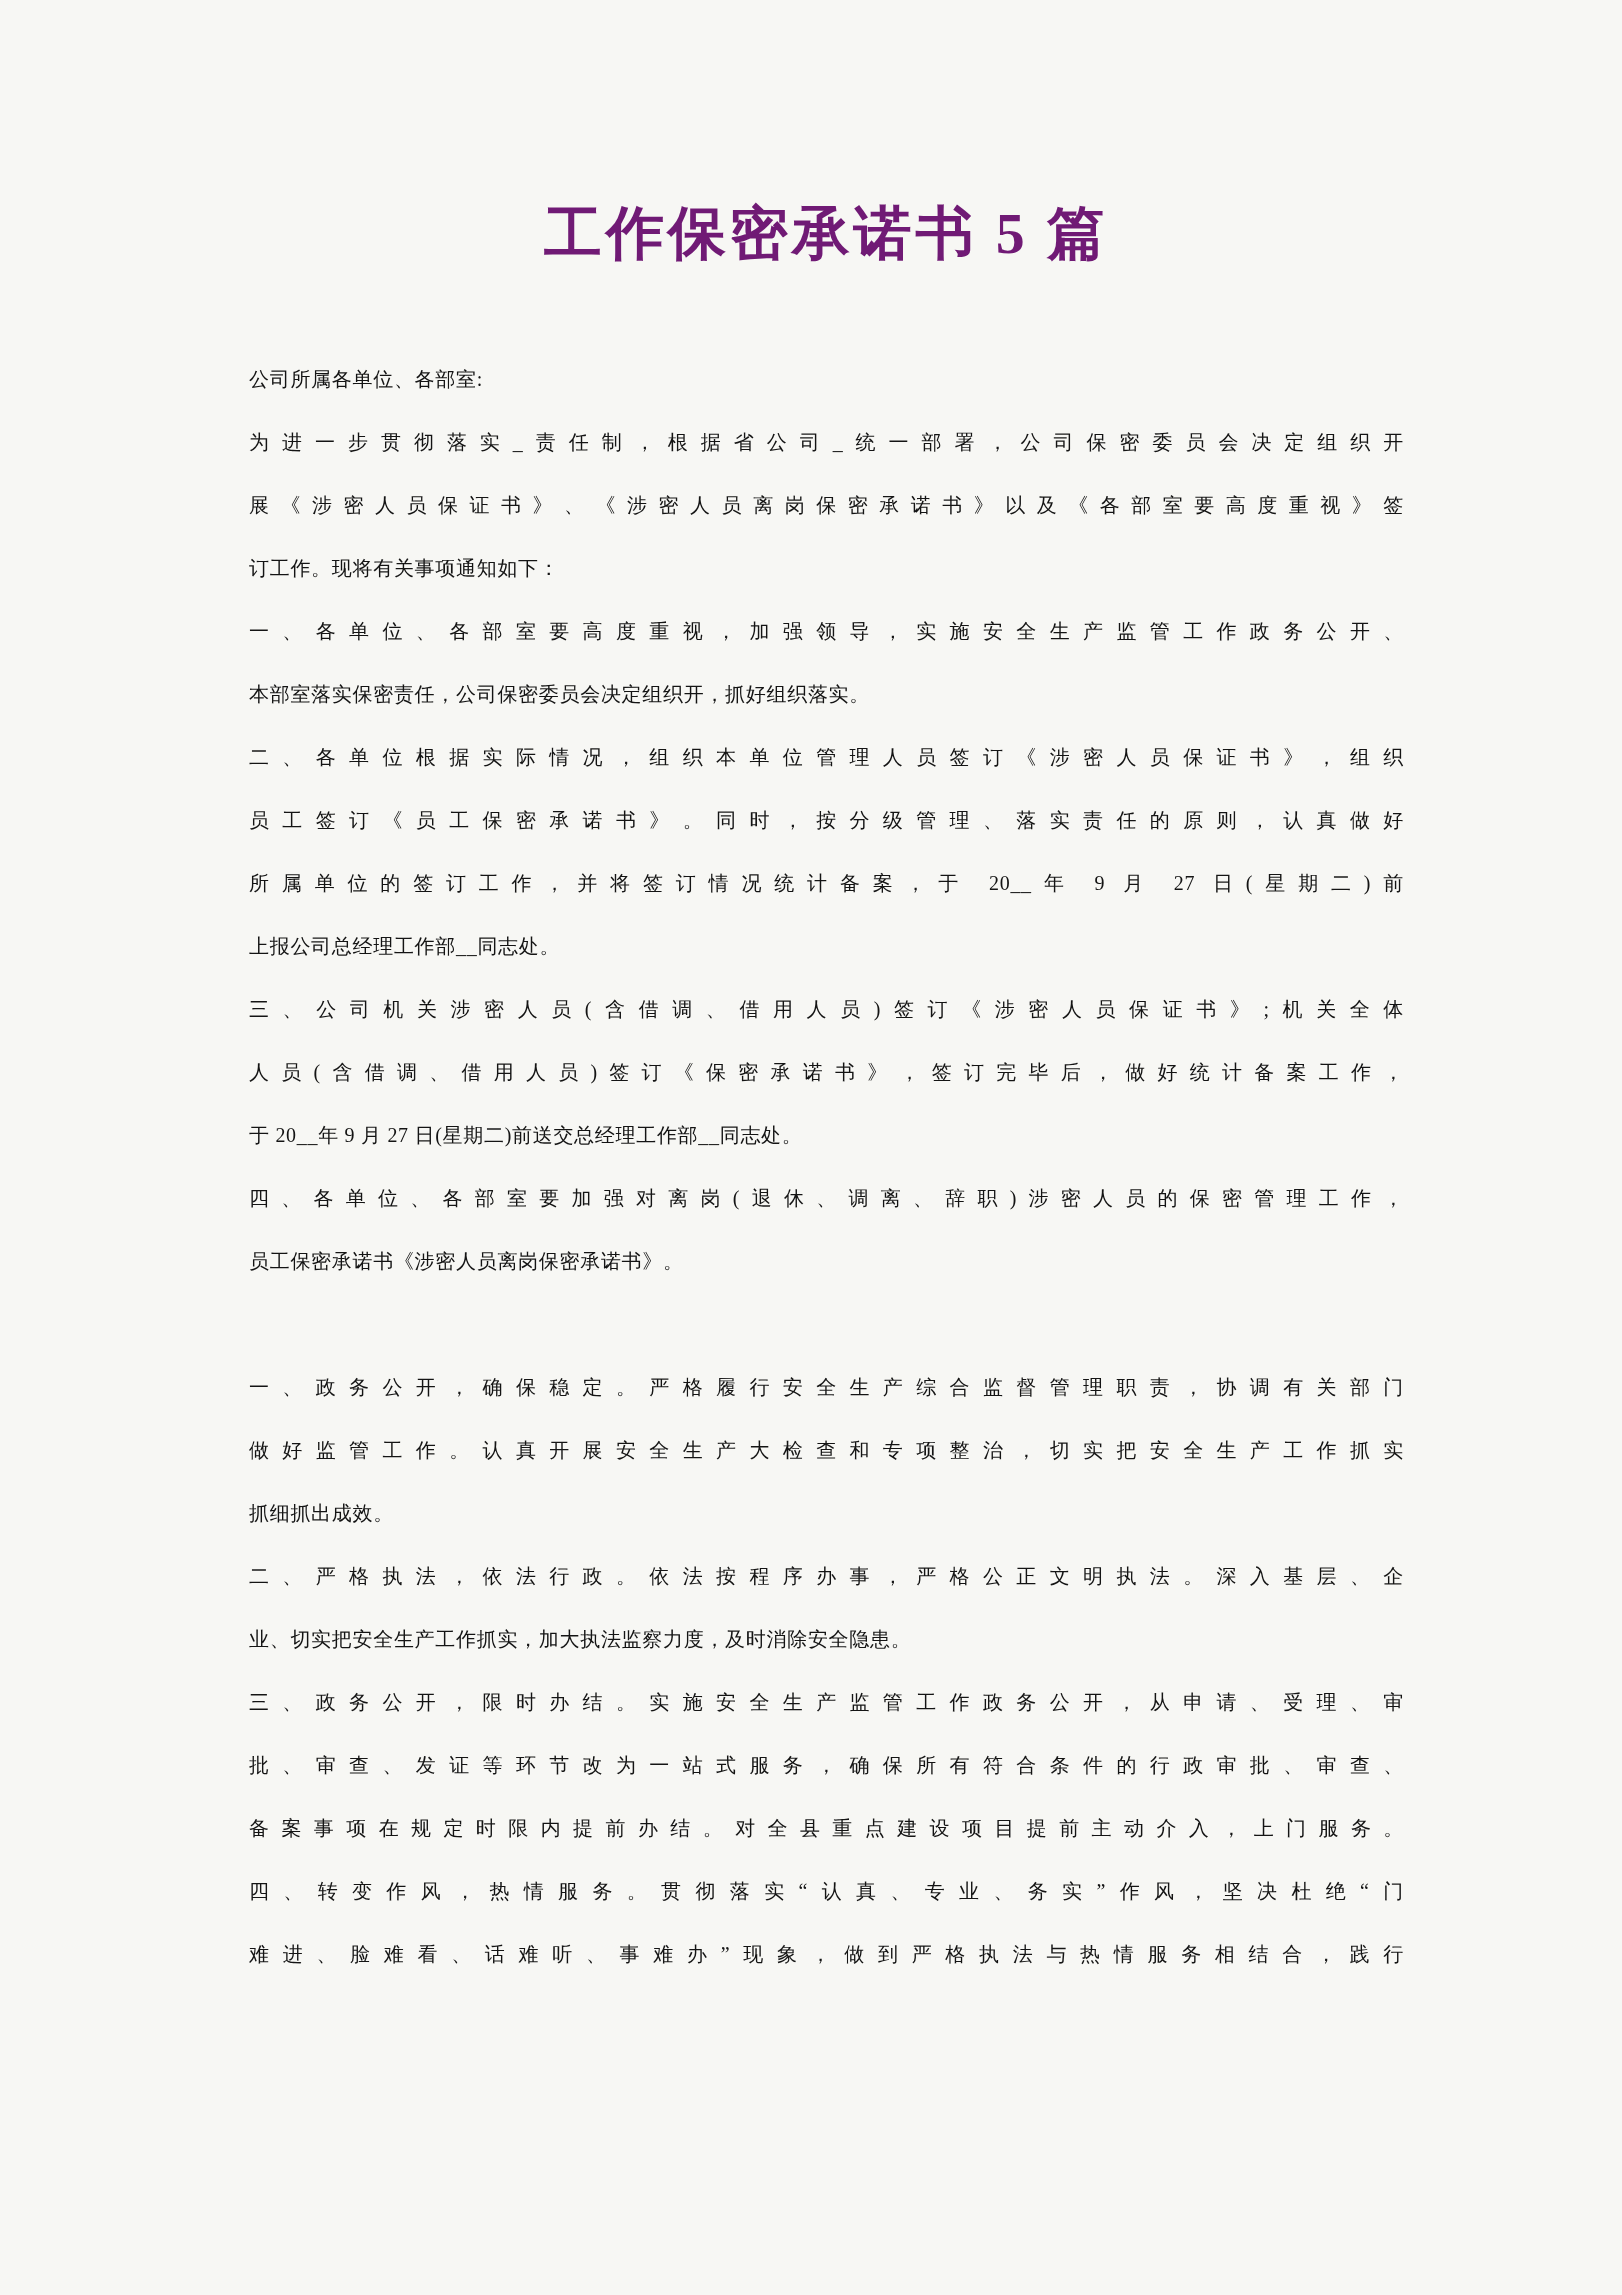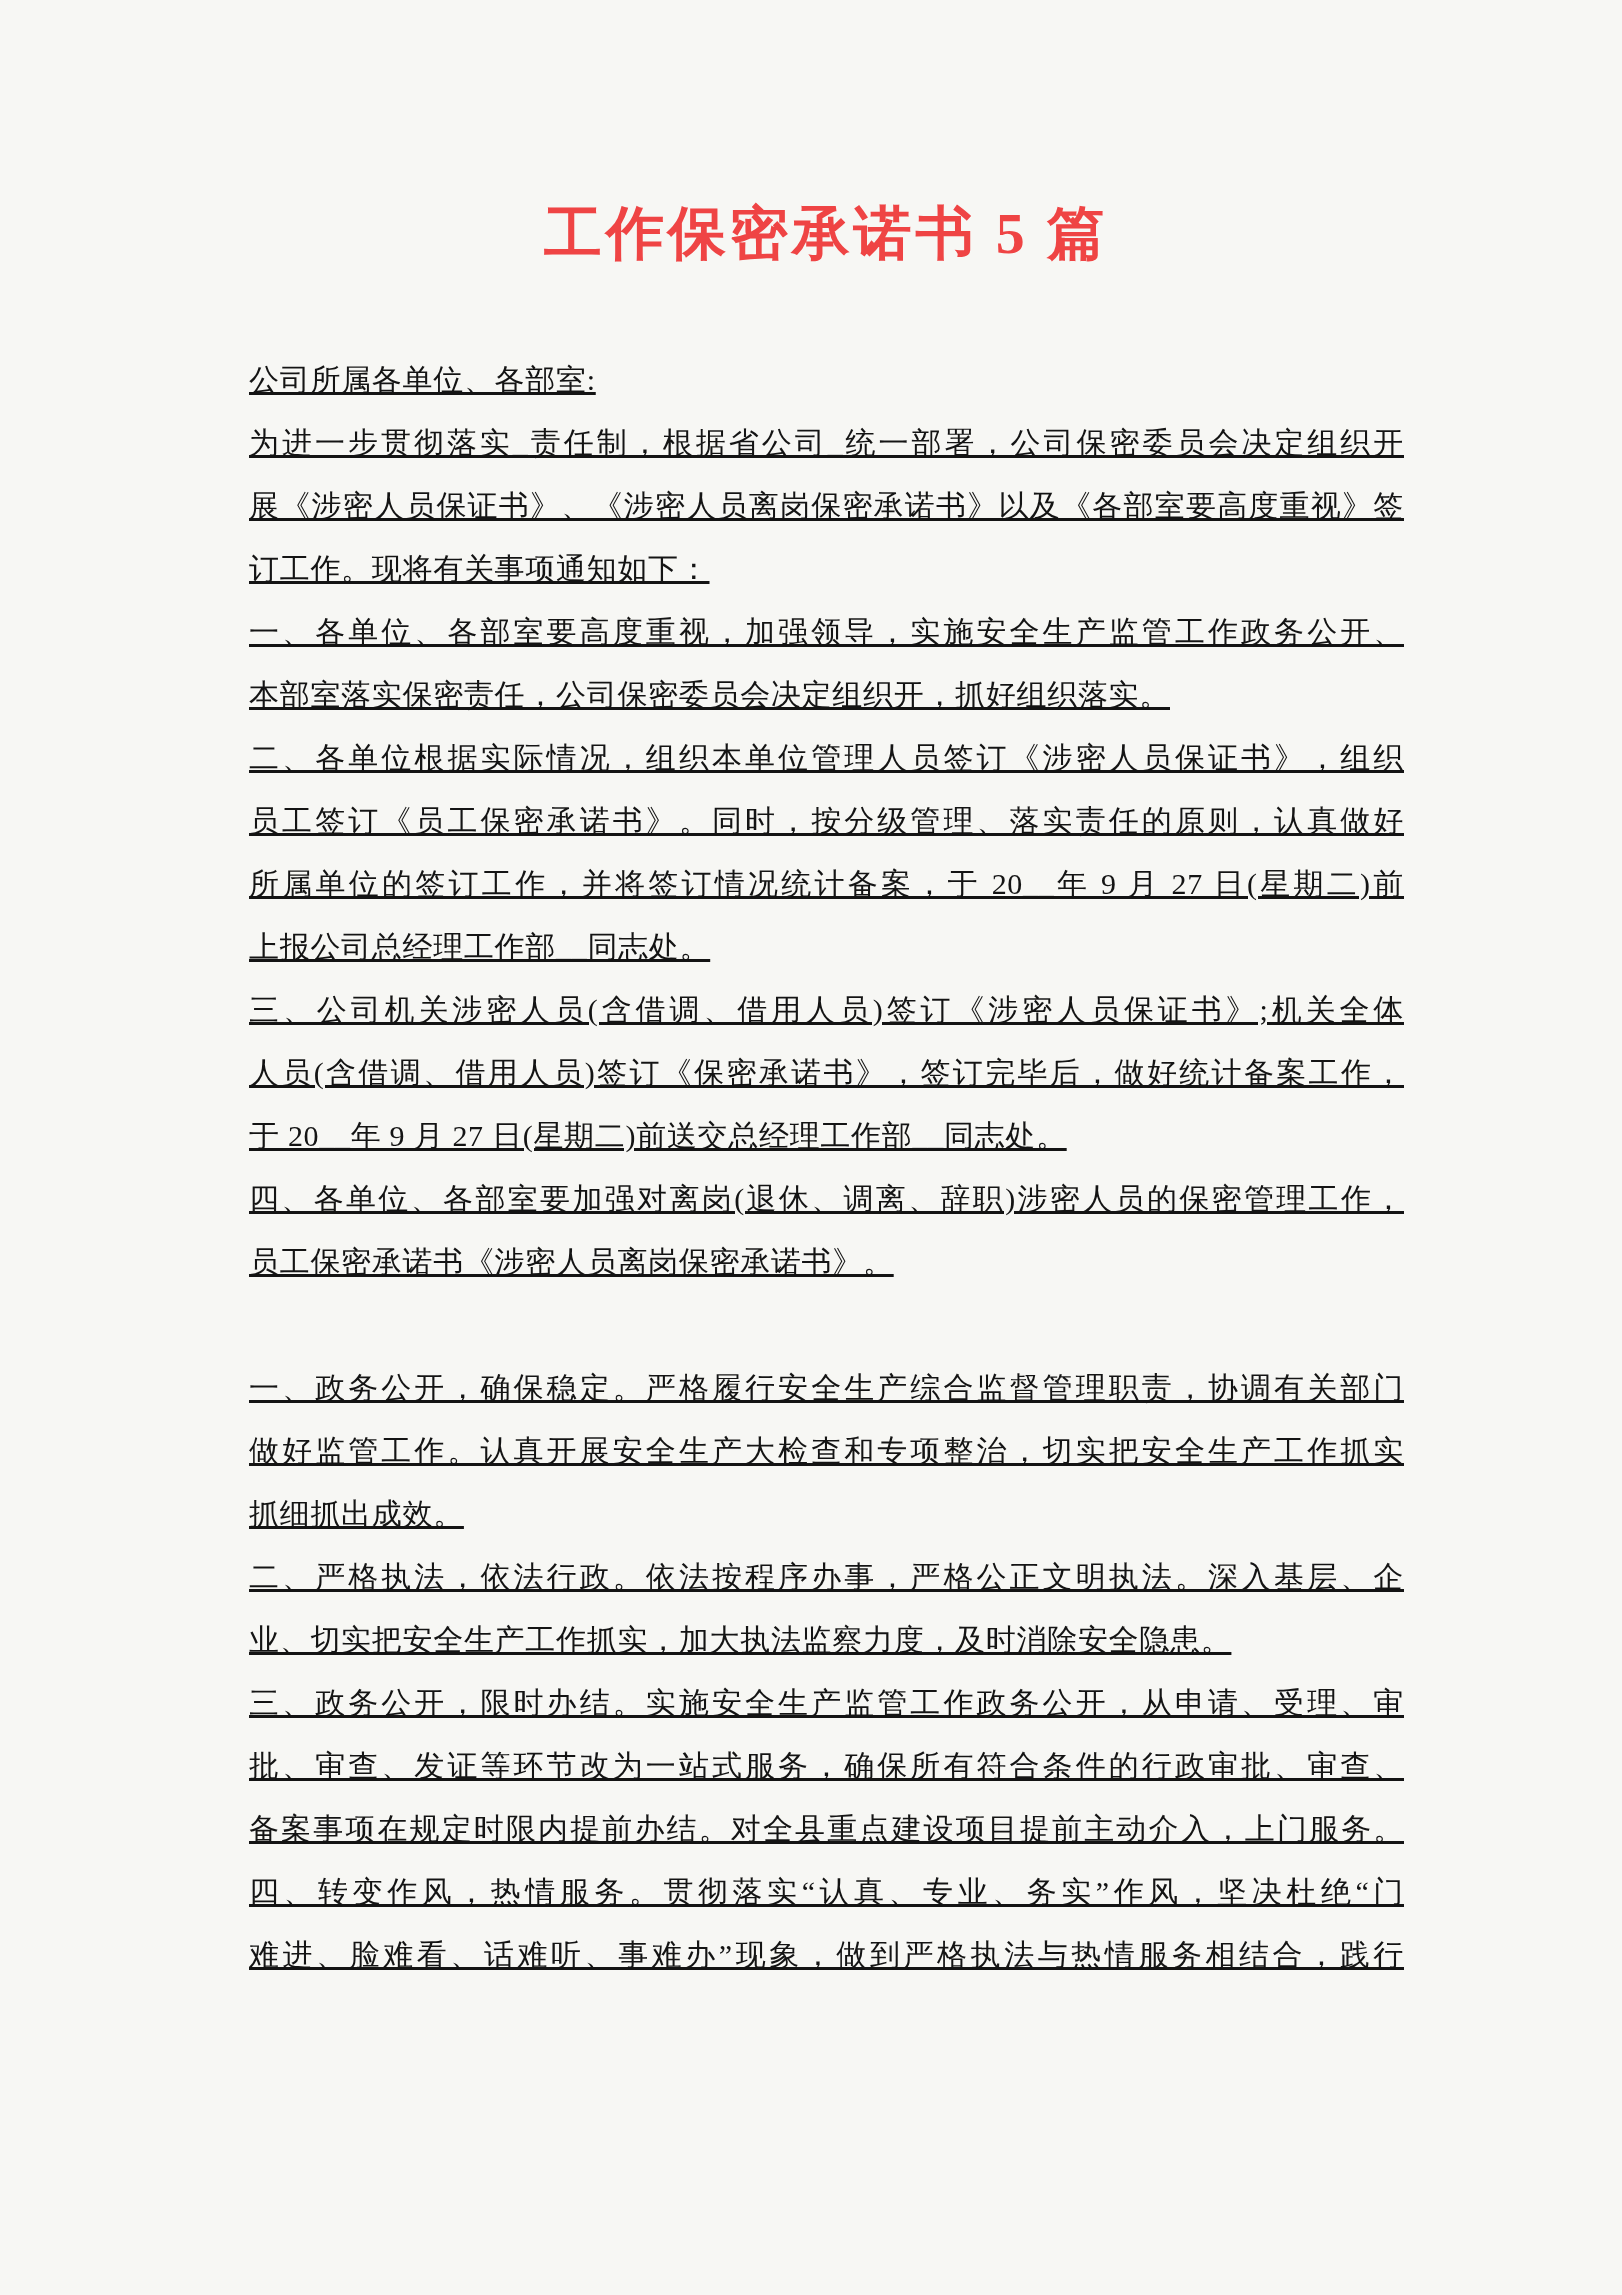--- a/index.html
+++ b/index.html
@@ -21,26 +21,25 @@
     padding: 0 219px 0 249px;
   }
   .doc-title {
     margin: 0;
     padding-top: 196px;
     font-size: 58px;
     line-height: 75px;
     font-weight: bold;
     text-align: center;
     letter-spacing: 3.9px;
-    color: #ef4444;
+    color: #701a75;
   }
   .doc-body {
     margin-top: 77px;
-    font-size: 30px;
-    text-decoration: underline;
+    font-size: 20px;
   }
   .line {
     min-height: 63px;
     line-height: 63px;
     text-align: justify;
     text-align-last: justify;
     letter-spacing: 0.7px;
   }
   .line.end {
     text-align-last: left;

